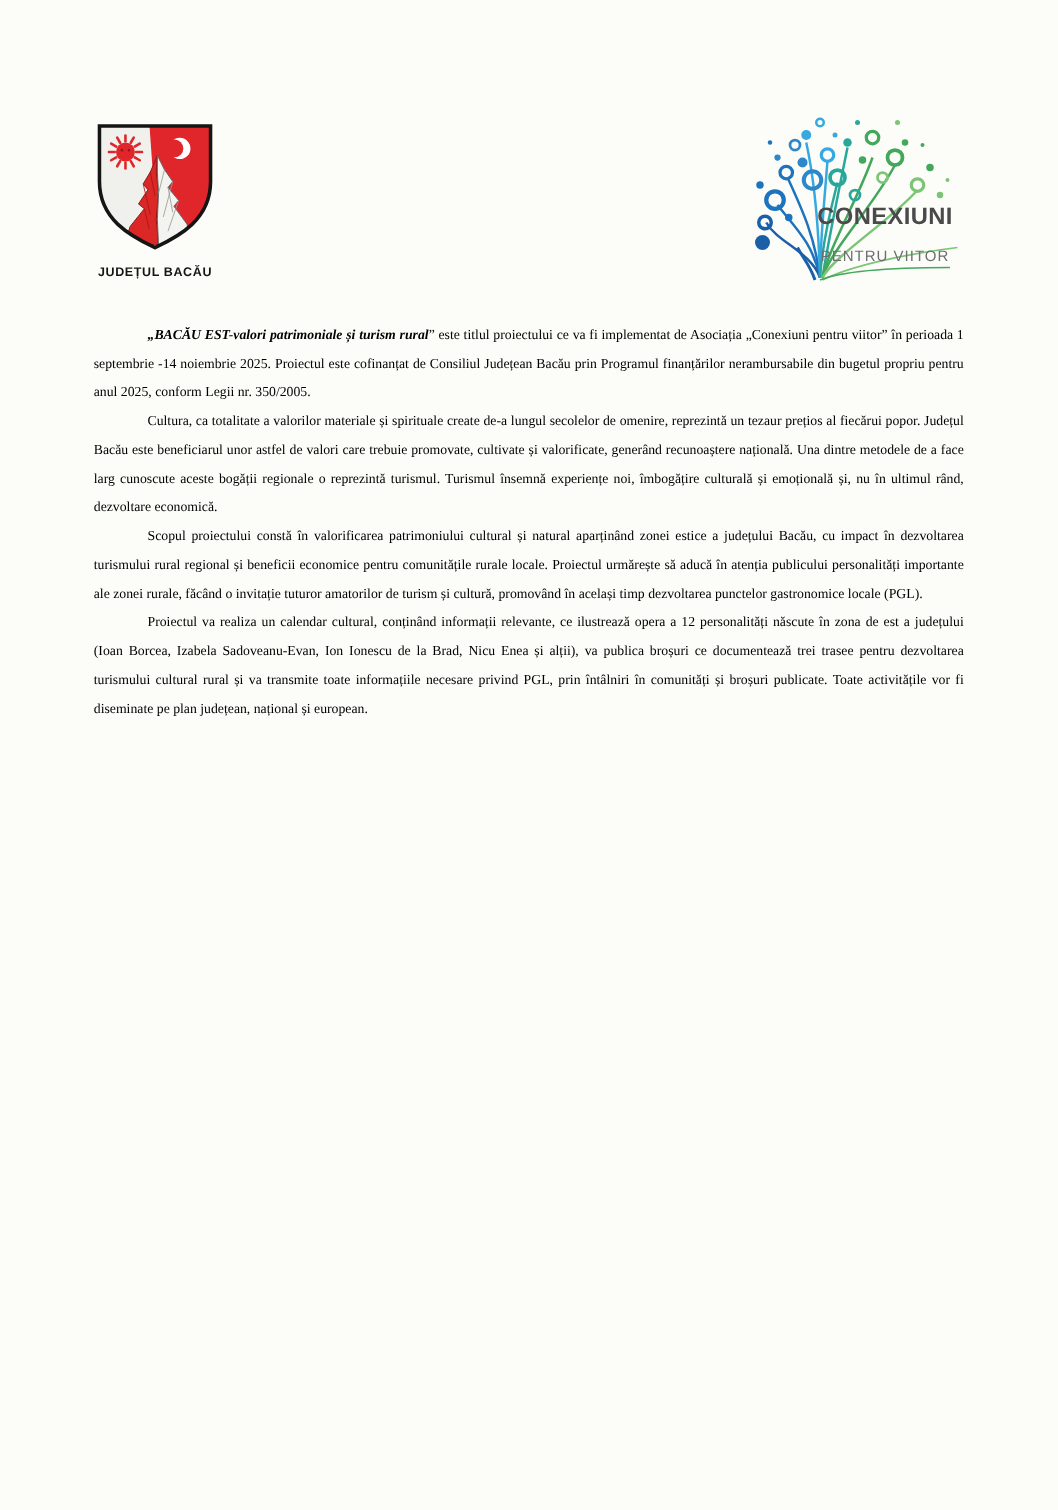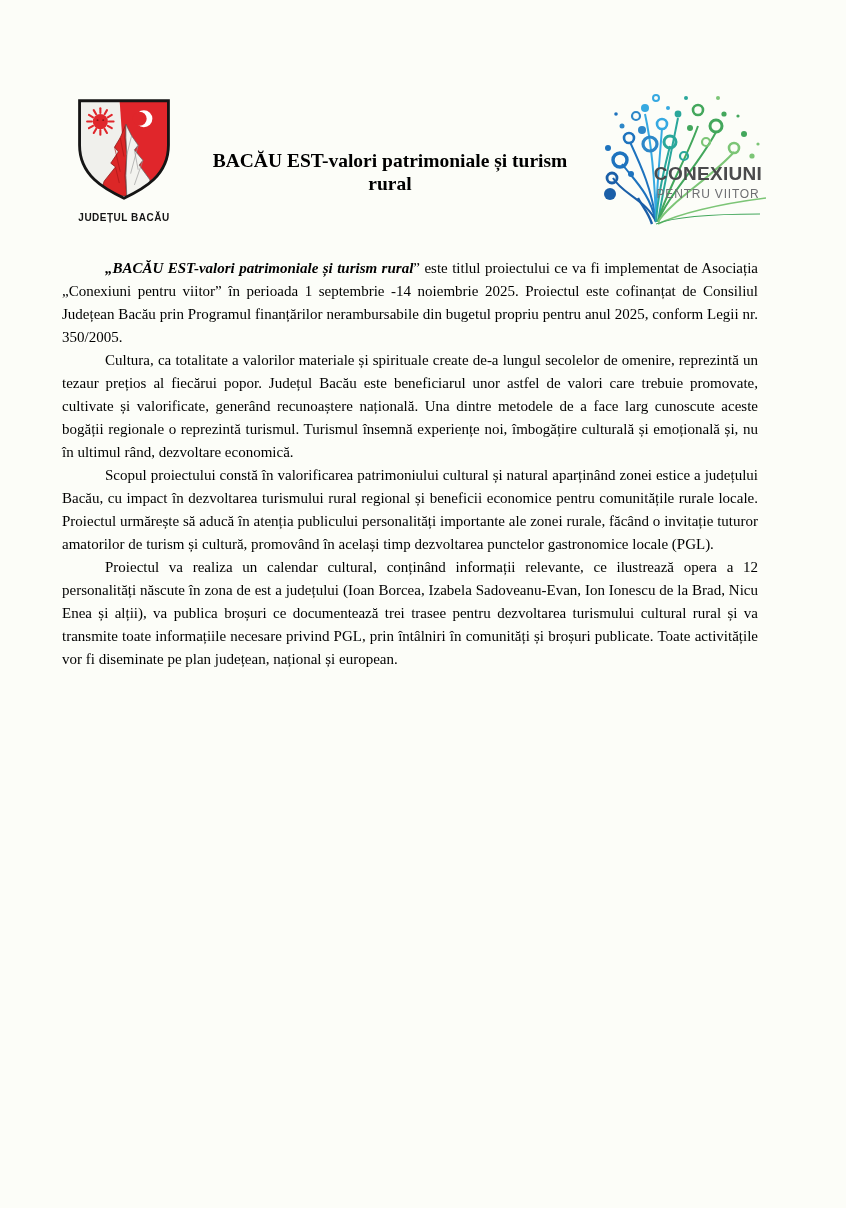--- a/index.html
+++ b/index.html
@@ -19,25 +19,25 @@
     text-align:center; font-weight:bold; font-size:19.5px; line-height:23px;
     white-space:pre-line; color:#000;
   }
   .logo-right { position:absolute; left:598px; top:86px; width:200px; height:140px; }
   .logo-right svg { position:absolute; left:0; top:0; }
   .logo-text {
     position:absolute; left:45px; top:77px; width:130px; text-align:center;
     font-family:"Liberation Sans", sans-serif;
   }
   .logo-text .l1 { font-weight:bold; font-size:19px; color:#4a4a4c; letter-spacing:0.3px; }
-  .logo-text .l2 { font-size:12px; color:#6d6e71; letter-spacing:0.8px; margin-top:2px; }
+  .logo-text .l2 { font-size:12px; color:#6d6e71; letter-spacing:0.8px; margin-top:13px; }
   
   .doc-body {
-    position:absolute; left:62px; top:257px; width:696px;
-    font-size:15px; line-height:23px; text-align:justify;
+    position:absolute; left:75px; top:257px; width:696px;
+    font-size:11px; line-height:23px; text-align:justify;
   }
   .doc-body p { margin:0; text-indent:43px; }
   .lead { font-weight:bold; font-style:italic; }
 </style>
 </head>
 <body>
 
 <div class="page">
 
   <div class="logo-left">
@@ -79,22 +79,20 @@
           <path d="M57,30 L63,42 70,52 66,57 75,68 71,73 82,88 86,102 58,106 57,84 58,62 57,44 Z" fill="#f3f3ef" stroke="#666" stroke-width="0.8"></path>
           <path d="M63,42 L58,62 M70,52 L62,82 M75,68 L66,94 M66,57 L70,78" stroke="#999" stroke-width="0.7" fill="none"></path>
           <path d="M51,44 L55,64 M45,54 L51,80 M46,75 L50,92" stroke="#a51515" stroke-width="0.7" fill="none"></path>
         </g>
       </g>
       <path d="M55,108 C34,98 8,84 8,52 L8,5 L102,5 L102,52 C102,84 76,98 55,108 Z" fill="none" stroke="#151515" stroke-width="3"></path>
     </svg>
     <div class="shield-caption">JUDEȚUL BACĂU</div>
   </div>
 
-  <h1 class="title">BACĂU EST-valori patrimoniale și turism
-rural</h1>
 
   <div class="logo-right">
     <svg viewBox="0 0 200 140" width="200" height="140">
 
       <g fill="none" stroke-width="2">
         <path d="M58,136 C52,108 38,96 24,78" stroke="#1e73be"></path>
         <path d="M58,136 C54,104 44,82 32,56" stroke="#1e73be"></path>
         <path d="M58,136 C50,115 24,108 15,92" stroke="#1b5fa8"></path>
         <path d="M58,136 C57,100 54,60 47,28" stroke="#36a9e1"></path>
         <path d="M58,136 C58,108 62,70 64,42" stroke="#36a9e1"></path>

